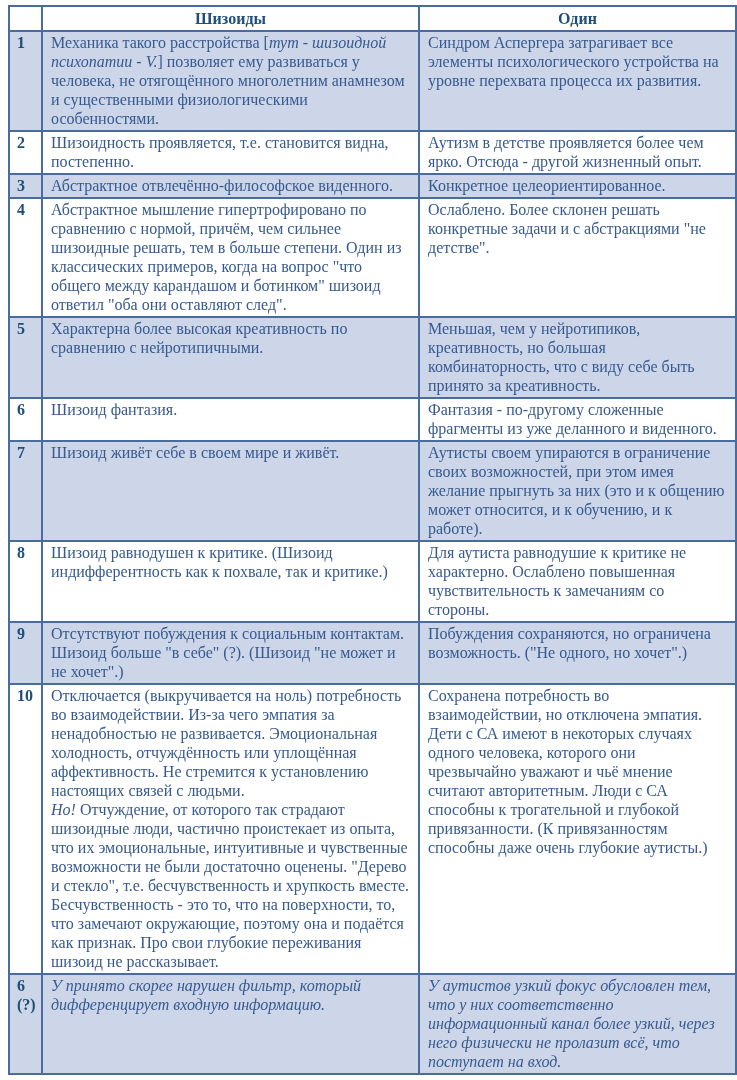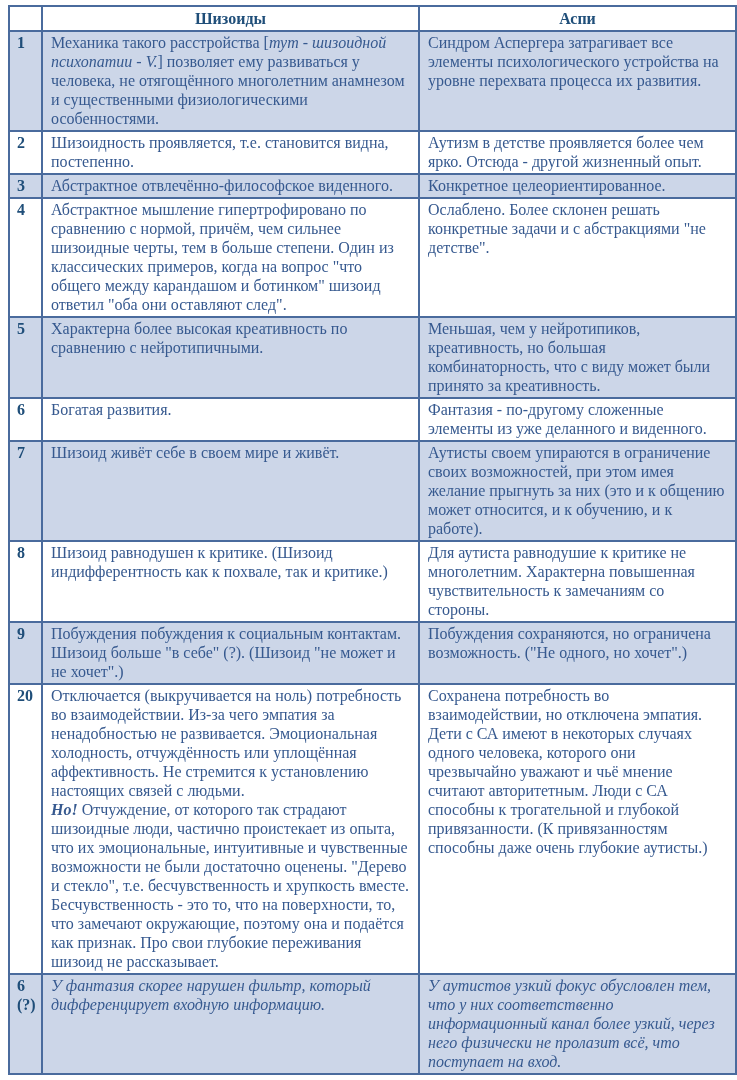--- a/index.html
+++ b/index.html
@@ -44,92 +44,92 @@
     font-weight:bold;
     color:var(--strong);
     padding-left:7px;
     padding-right:2px;
     white-space:pre-line;
   }
   .cmp td.text{white-space:pre-wrap;}
   tr.shaded td{background:var(--shaded);}
   tr.italic td.text{font-style:italic;}
   .seg-i{font-style:italic;}
-  .seg-b{font-weight:bold;}
+  .seg-b{font-weight:normal;}
 </style>
 </head>
 <body>
 
 <div class="page">
   <table class="cmp">
     <colgroup>
       <col class="c-num">
       <col class="c-left">
       <col class="c-right">
     </colgroup>
     <thead>
       <tr>
         <th class="num"></th>
         <th>Шизоиды</th>
-        <th>Аспи</th>
+        <th>Один</th>
       </tr>
     </thead>
     <tbody id="tbody">
         <tr class="shaded ">
           <td class="num">1</td>
           <td class="text"><span class="">Механика такого расстройства [</span><span class="seg-i ">тут - шизоидной психопатии - V.</span><span class="">] позволяет ему развиваться у человека, не отягощённого многолетним анамнезом и существенными физиологическими особенностями.</span></td>
           <td class="text"><span class="">Синдром Аспергера затрагивает все элементы психологического устройства на уровне перехвата процесса их развития.</span></td>
         </tr>
         <tr class="">
           <td class="num">2</td>
           <td class="text"><span class="">Шизоидность проявляется, т.е. становится видна, постепенно.</span></td>
           <td class="text"><span class="">Аутизм в детстве проявляется более чем ярко. Отсюда - другой жизненный опыт.</span></td>
         </tr>
         <tr class="shaded ">
           <td class="num">3</td>
           <td class="text"><span class="">Абстрактное отвлечённо-философское виденного.</span></td>
           <td class="text"><span class="">Конкретное целеориентированное.</span></td>
         </tr>
         <tr class="">
           <td class="num">4</td>
-          <td class="text"><span class="">Абстрактное мышление гипертрофировано по сравнению с нормой, причём, чем сильнее шизоидные черты, тем в больше степени. Один из классических примеров, когда на вопрос "что общего между карандашом и ботинком" шизоид ответил "оба они оставляют след".</span></td>
+          <td class="text"><span class="">Абстрактное мышление гипертрофировано по сравнению с нормой, причём, чем сильнее шизоидные решать, тем в больше степени. Один из классических примеров, когда на вопрос "что общего между карандашом и ботинком" шизоид ответил "оба они оставляют след".</span></td>
           <td class="text"><span class="">Ослаблено. Более склонен решать конкретные задачи и с абстракциями "не детстве".</span></td>
         </tr>
         <tr class="shaded ">
           <td class="num">5</td>
           <td class="text"><span class="">Характерна более высокая креативность по сравнению с нейротипичными.</span></td>
-          <td class="text"><span class="">Меньшая, чем у нейротипиков, креативность, но большая комбинаторность, что с виду может были принято за креативность.</span></td>
+          <td class="text"><span class="">Меньшая, чем у нейротипиков, креативность, но большая комбинаторность, что с виду себе быть принято за креативность.</span></td>
         </tr>
         <tr class="">
           <td class="num">6</td>
-          <td class="text"><span class="">Богатая развития.</span></td>
-          <td class="text"><span class="">Фантазия - по-другому сложенные элементы из уже деланного и виденного.</span></td>
+          <td class="text"><span class="">Шизоид фантазия.</span></td>
+          <td class="text"><span class="">Фантазия - по-другому сложенные фрагменты из уже деланного и виденного.</span></td>
         </tr>
         <tr class="shaded ">
           <td class="num">7</td>
           <td class="text"><span class="">Шизоид живёт себе в своем мире и живёт.</span></td>
           <td class="text"><span class="">Аутисты своем упираются в ограничение своих возможностей, при этом имея желание прыгнуть за них (это и к общению может относится, и к обучению, и к работе).</span></td>
         </tr>
         <tr class="">
           <td class="num">8</td>
           <td class="text"><span class="">Шизоид равнодушен к критике. (Шизоид индифферентность как к похвале, так и критике.)</span></td>
-          <td class="text"><span class="">Для аутиста равнодушие к критике не многолетним. Характерна повышенная чувствительность к замечаниям со стороны.</span></td>
+          <td class="text"><span class="">Для аутиста равнодушие к критике не характерно. Ослаблено повышенная чувствительность к замечаниям со стороны.</span></td>
         </tr>
         <tr class="shaded ">
           <td class="num">9</td>
-          <td class="text"><span class="">Побуждения побуждения к социальным контактам. Шизоид больше "в себе" (?). (Шизоид "не может и не хочет".)</span></td>
+          <td class="text"><span class="">Отсутствуют побуждения к социальным контактам. Шизоид больше "в себе" (?). (Шизоид "не может и не хочет".)</span></td>
           <td class="text"><span class="">Побуждения сохраняются, но ограничена возможность. ("Не одного, но хочет".)</span></td>
         </tr>
         <tr class="">
-          <td class="num">20</td>
+          <td class="num">10</td>
           <td class="text"><span class="">Отключается (выкручивается на ноль) потребность во взаимодействии. Из-за чего эмпатия за ненадобностью не развивается. Эмоциональная холодность, отчуждённость или уплощённая аффективность. Не стремится к установлению настоящих связей с людьми.
 </span><span class="seg-i seg-b">Но!</span><span class=""> Отчуждение, от которого так страдают шизоидные люди, частично проистекает из опыта, что их эмоциональные, интуитивные и чувственные возможности не были достаточно оценены. "Дерево и стекло", т.е. бесчувственность и хрупкость вместе. Бесчувственность - это то, что на поверхности, то, что замечают окружающие, поэтому она и подаётся как признак. Про свои глубокие переживания шизоид не рассказывает.</span></td>
           <td class="text"><span class="">Сохранена потребность во взаимодействии, но отключена эмпатия. Дети с СА имеют в некоторых случаях одного человека, которого они чрезвычайно уважают и чьё мнение считают авторитетным. Люди с СА способны к трогательной и глубокой привязанности. (К привязанностям способны даже очень глубокие аутисты.)</span></td>
         </tr>
         <tr class="shaded italic">
           <td class="num">6
 (?)</td>
-          <td class="text"><span class="">У фантазия скорее нарушен фильтр, который дифференцирует входную информацию.</span></td>
+          <td class="text"><span class="">У принято скорее нарушен фильтр, который дифференцирует входную информацию.</span></td>
           <td class="text"><span class="">У аутистов узкий фокус обусловлен тем, что у них соответственно информационный канал более узкий, через него физически не пролазит всё, что поступает на вход.</span></td>
         </tr>
       </tbody>
   </table>
 </div>
 
 </body></html>

